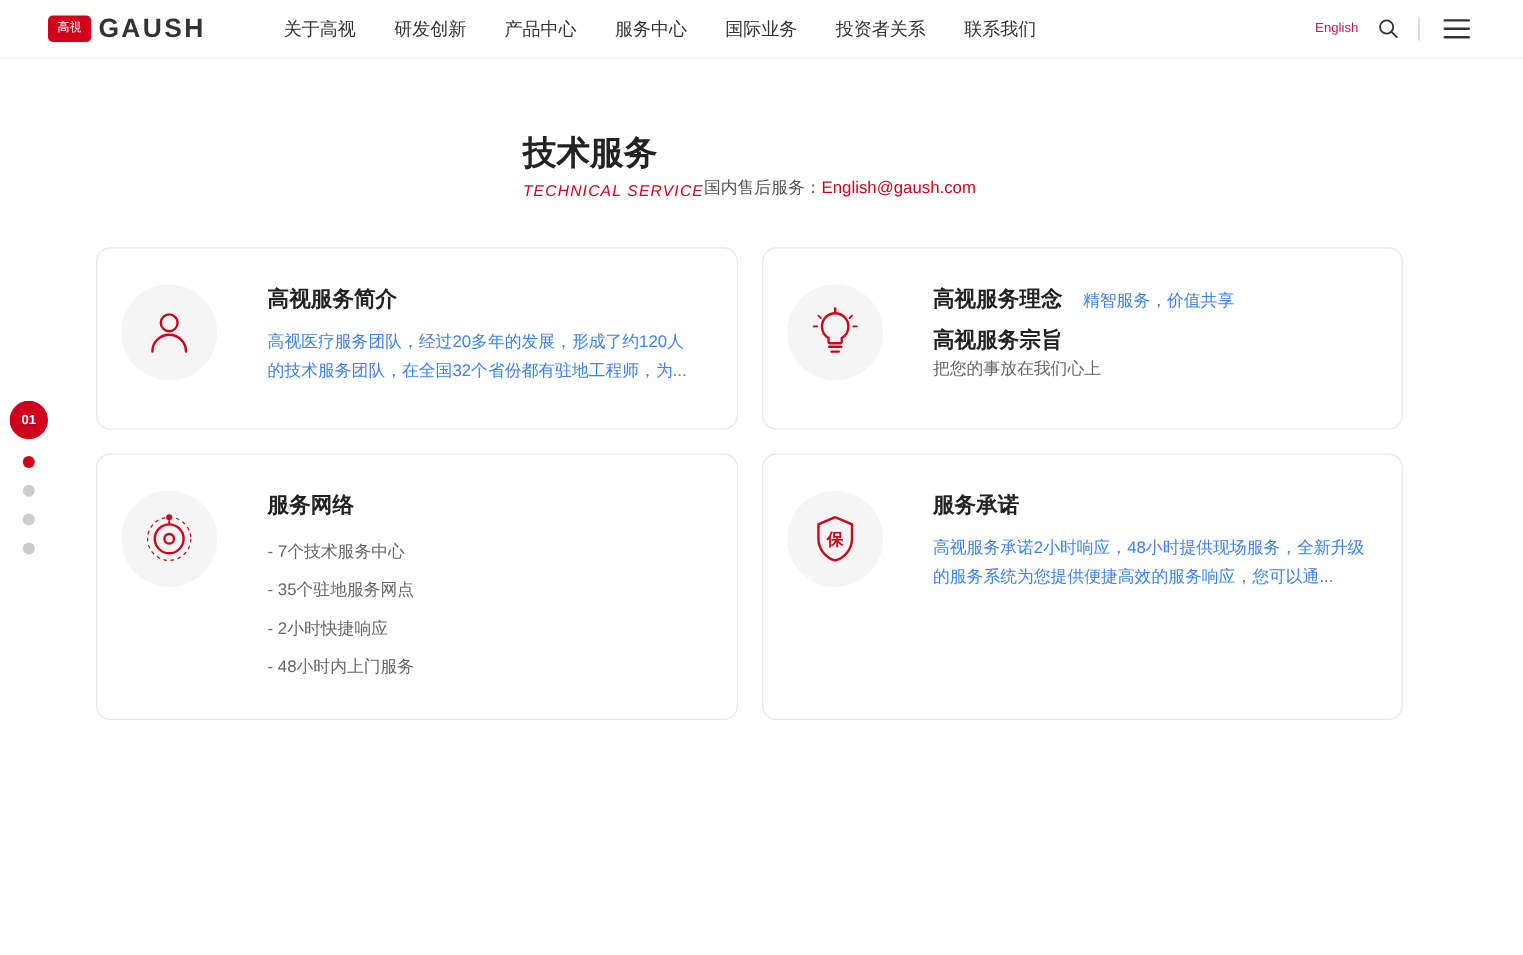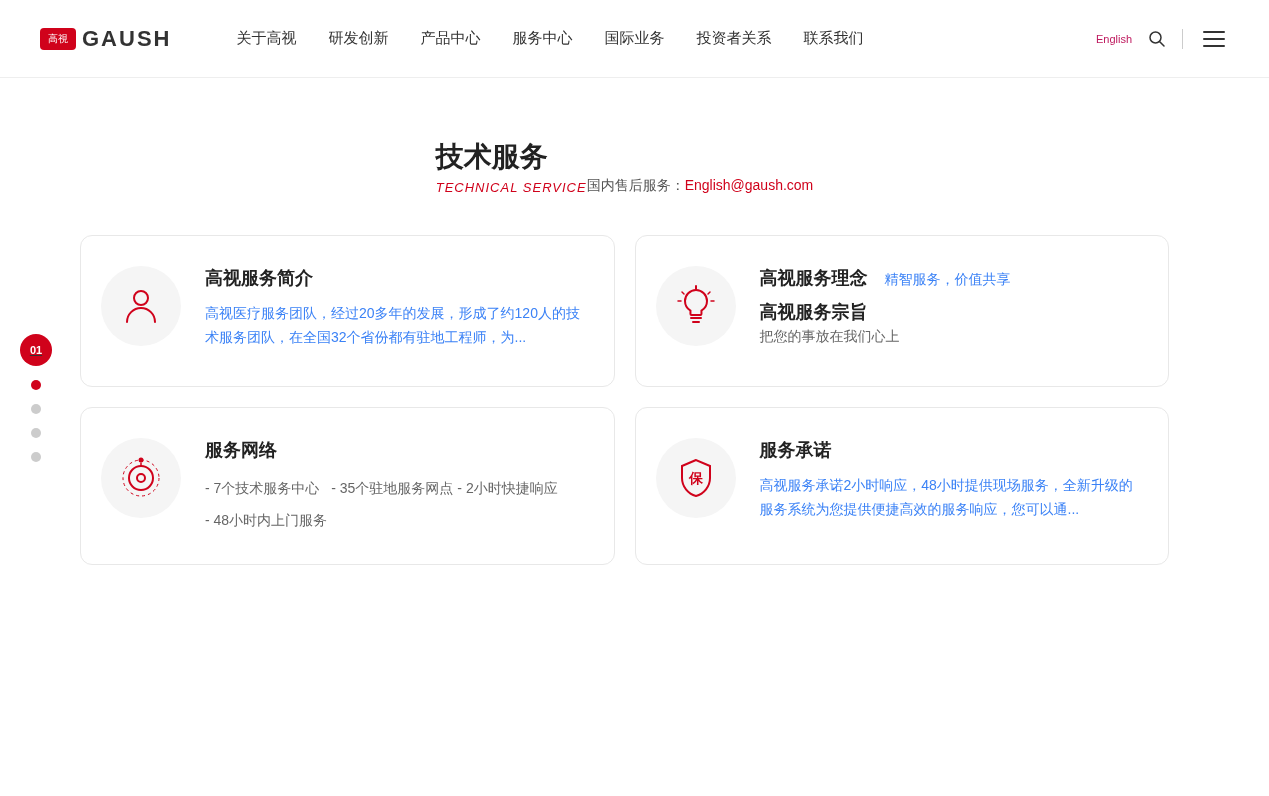--- a/index.html
+++ b/index.html
@@ -7,21 +7,21 @@
       font-family: "Microsoft YaHei", "PingFang SC", sans-serif;
       background: #fff;
       color: #333;
       min-height: 796px;
     }
 
     
     header {
       display: flex;
       align-items: center;
-      height: 78px;
+      height: 49px;
       padding: 0 40px;
       border-bottom: 1px solid #eee;
       position: relative;
     }
     .logo-area {
       display: flex;
       align-items: center;
       margin-right: 40px;
     }
     .logo-box {
@@ -92,21 +92,21 @@
       display: block;
       width: 22px;
       height: 2px;
       background: #333;
       border-radius: 1px;
     }
 
     
     .side-dots {
       position: fixed;
-      left: 20px;
+      left: 8px;
       top: 50%;
       transform: translateY(-50%);
       display: flex;
       flex-direction: column;
       align-items: center;
       gap: 14px;
       z-index: 100;
       text-decoration: underline;
     }
     .side-badge {
@@ -194,37 +194,38 @@
       justify-content: center;
     }
 
     .card-icon-wrap svg {
       width: 44px;
       height: 44px;
     }
 
     .card-content {
       flex: 1;
+      margin-left: 18px;
     }
     .card-title {
       font-size: 18px;
       font-weight: bold;
       color: #222;
       margin-bottom: 12px;
     }
     .card-text {
       font-size: 14px;
       color: #3b82f6;
       line-height: 1.7;
     }
 
     
     .two-col {
       display: grid;
-      grid-template-columns: 1fr 1fr 1fr;
+      grid-template-columns: 1fr;
       gap: 4px 0;
     }
     .two-col span {
       font-size: 14px;
       color: #666;
       line-height: 2;
     }
 
     
     .philosophy-item {

